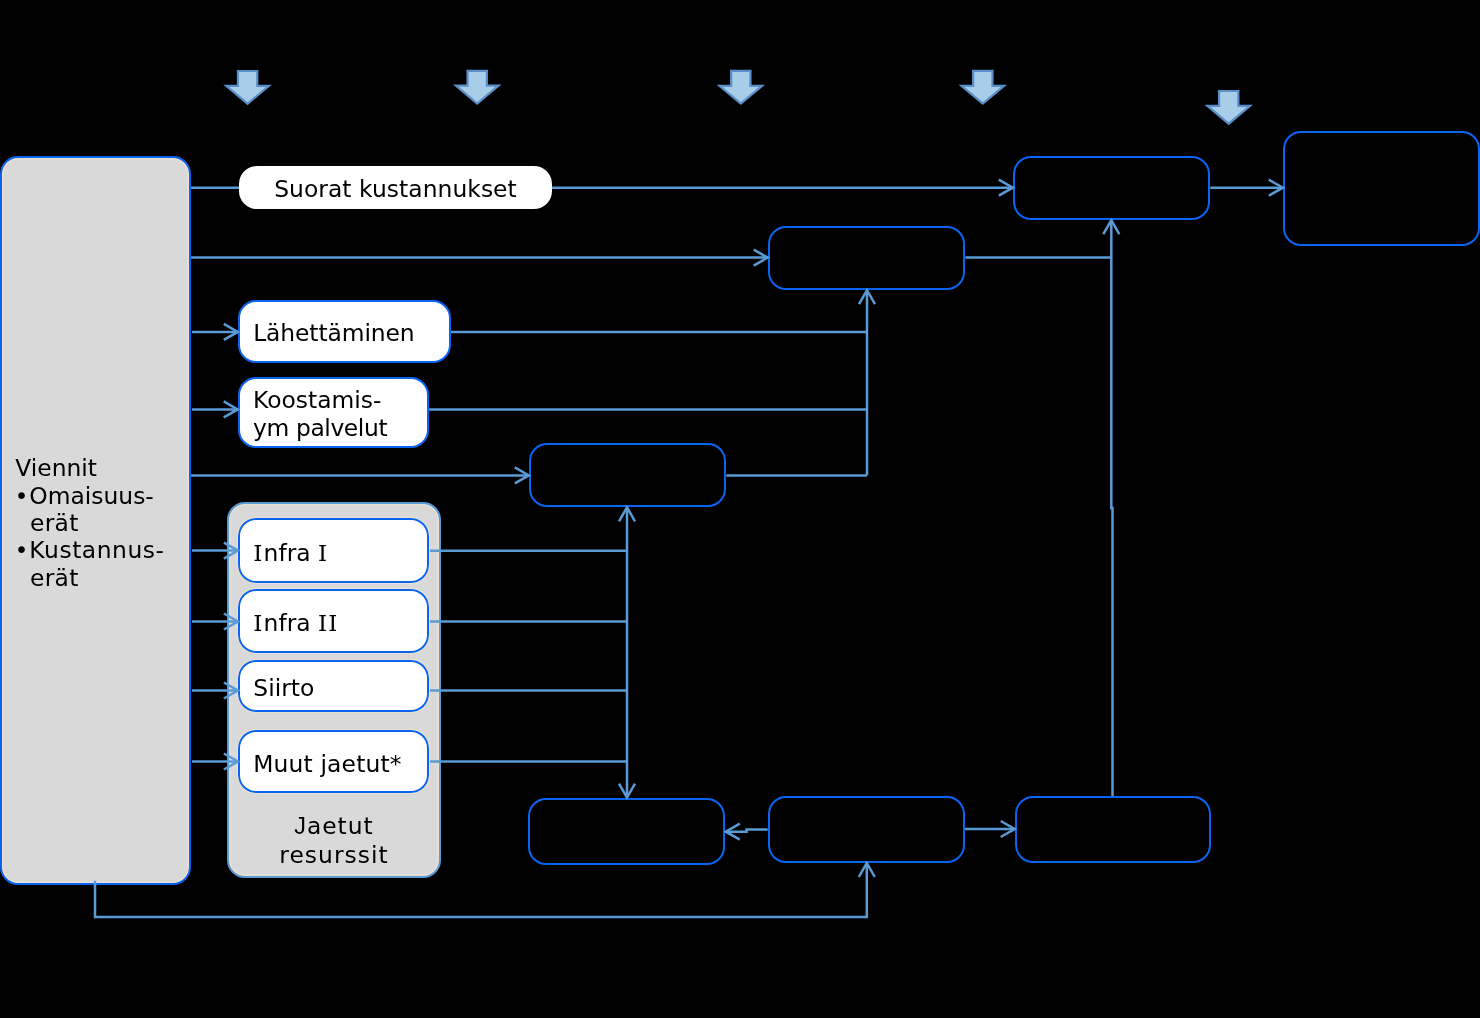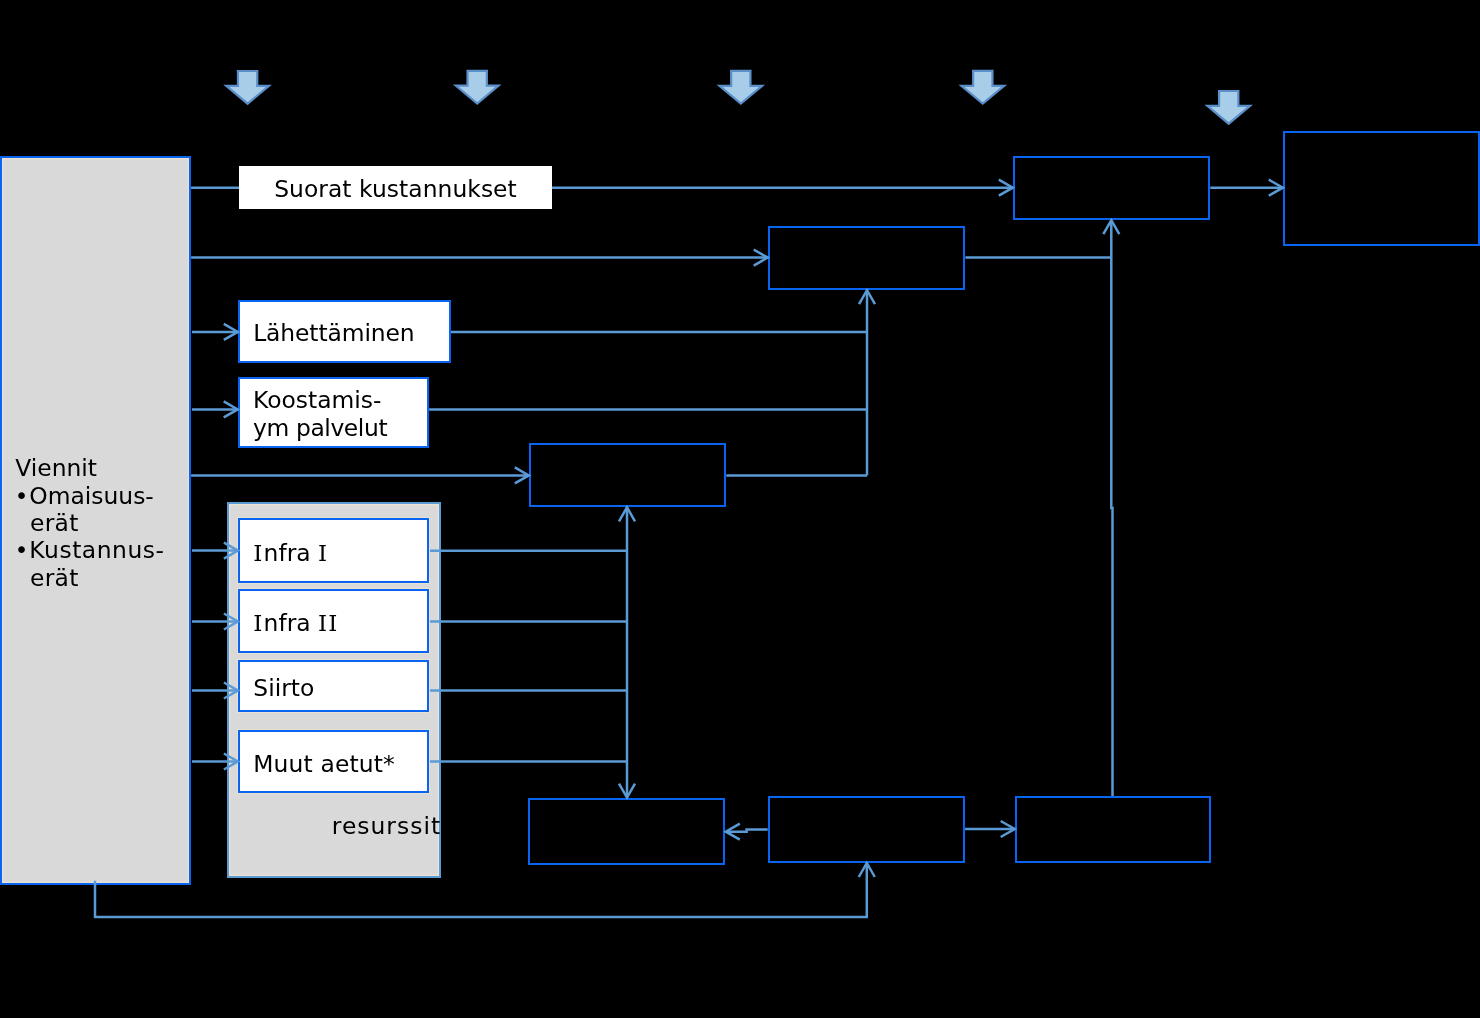--- a/index.html
+++ b/index.html
@@ -19,20 +19,21 @@
   }
   #wires, #wires-top, #arrows-layer {
     position: absolute;
     left: 0; top: 0;
     width: 1480px; height: 1018px;
     pointer-events: none;
   }
   .node {
     position: absolute;
     box-sizing: border-box;
+    border-radius: 18px;
   }
   .vcenter {
     position: absolute;
     left: 0; top: 50%;
     transform: translateY(calc(-50% + 2.6px));
     width: 100%;
   }
   .blue-box {
     border: 2.4px solid #0a64f2;
     background: transparent;
@@ -74,21 +75,21 @@
   .cap-i {
     font-family: "DejaVu Serif", serif;
     font-size: 23px;
     letter-spacing: 1.2px;
   }
   .cap-j {
     font-family: "Liberation Sans", sans-serif;
     font-size: 23.4px;
   }
   .ls-jaetut  { letter-spacing: 1.0px; }
-  .ls-resurs  { letter-spacing: 1.03px; text-align: right; }
+  .ls-resurs  { letter-spacing: 1.03px; }
   .ls-ympalv  { letter-spacing: -0.4px; }
   .ls-lahett  { letter-spacing: -0.1px; }
   .ls-muut    { letter-spacing: 0.15px; }
   .ls-kust    { letter-spacing: 0.55px; }
   .ls-erat    { letter-spacing: 0.35px; }
   .bullet {
     font-size: 23px;
     display: inline-block;
     width: 14.5px;
     margin-left: -0.5px;
@@ -154,24 +155,24 @@
   <div class="node white-box halo" style="left:237.9px; top:518.4px; width:191.2px; height:64.8px; z-index:4;">
     <div class="vcenter txt pad-l"><span class="cap-i">I</span><span>nfra </span><span class="cap-i">I</span></div>
   </div>
   <div class="node white-box halo" style="left:237.9px; top:589.2px; width:191.2px; height:64.2px; z-index:4;">
     <div class="vcenter txt pad-l"><span class="cap-i">I</span><span>nfra </span><span class="cap-i">II</span></div>
   </div>
   <div class="node white-box halo" style="left:237.9px; top:659.9px; width:191.2px; height:52px; z-index:4;">
     <div class="vcenter txt pad-l">Siirto</div>
   </div>
   <div class="node white-box halo" style="left:237.9px; top:730.4px; width:191.2px; height:62.5px; z-index:4;">
-    <div class="vcenter txt pad-l ls-muut">Muut aetut*</div>
-  </div>
-
-  <div class="txt center" style="position:absolute; left:226.8px; top:811.5px; width:214.4px; line-height:29.9px; z-index:4;"><div class="ls-resurs">resurssit</div></div>
+    <div class="vcenter txt pad-l ls-muut">Muut jaetut*</div>
+  </div>
+
+  <div class="txt center" style="position:absolute; left:226.8px; top:811.5px; width:214.4px; line-height:29.9px; z-index:4;"><div class="ls-jaetut"><span class="cap-j">J</span><span>aetut</span></div><div class="ls-resurs">resurssit</div></div>
 
   <div class="node blue-box" style="left:767.7px; top:225.7px; width:197.7px; height:64.5px; z-index:4;"></div>
   <div class="node blue-box" style="left:1012.8px; top:155.7px; width:197.5px; height:64.5px; z-index:4;"></div>
   <div class="node blue-box" style="left:1282.8px; top:130.8px; width:197.6px; height:115.4px; z-index:4;"></div>
   <div class="node blue-box" style="left:528.8px; top:442.8px; width:197.5px; height:64.5px; z-index:4;"></div>
   <div class="node blue-box" style="left:527.7px; top:797.6px; width:197.4px; height:67.4px; z-index:4;"></div>
   <div class="node blue-box" style="left:767.7px; top:795.6px; width:197.4px; height:67.4px; z-index:4;"></div>
   <div class="node blue-box" style="left:1014.7px; top:795.6px; width:196.4px; height:67.4px; z-index:4;"></div>
 
   <svg id="wires-top" viewBox="0 0 1480 1018" xmlns="http://www.w3.org/2000/svg" style="z-index:5;">

